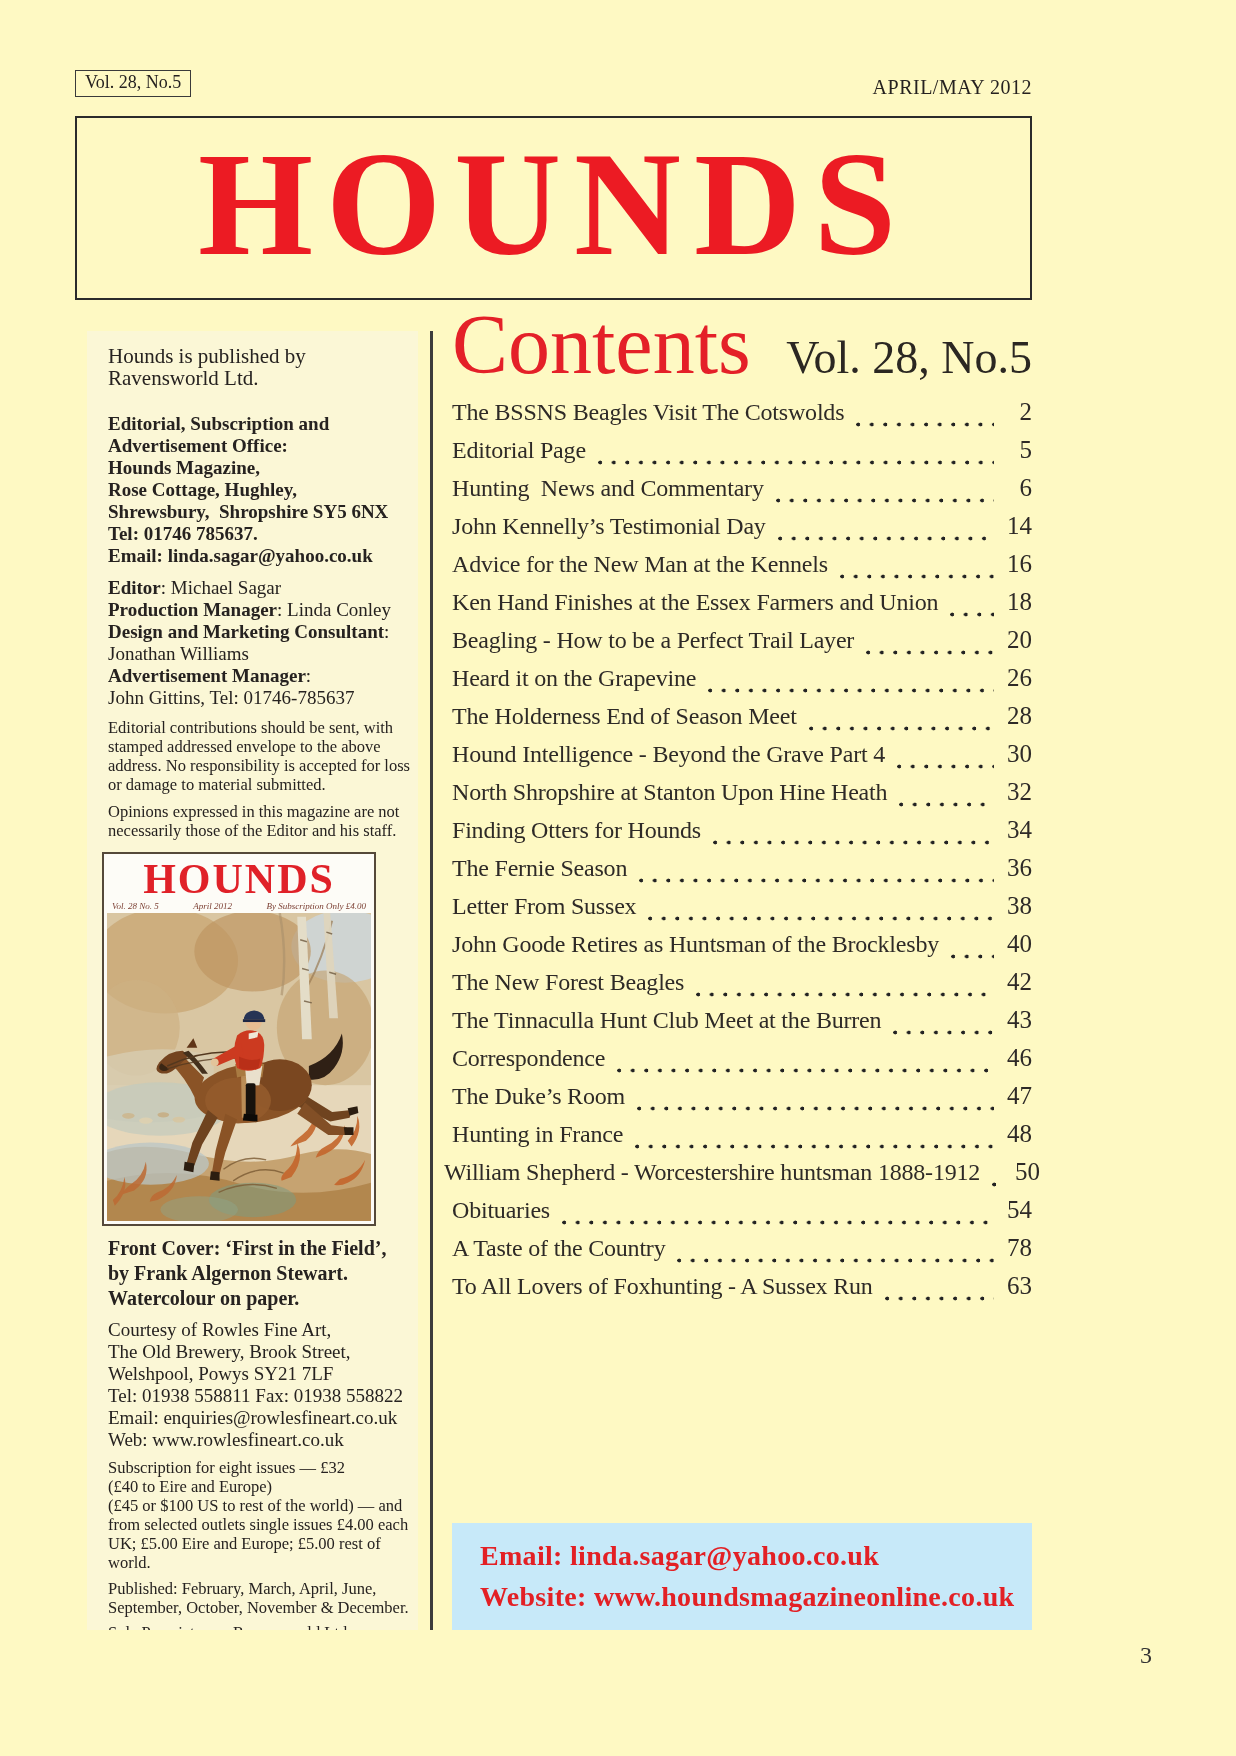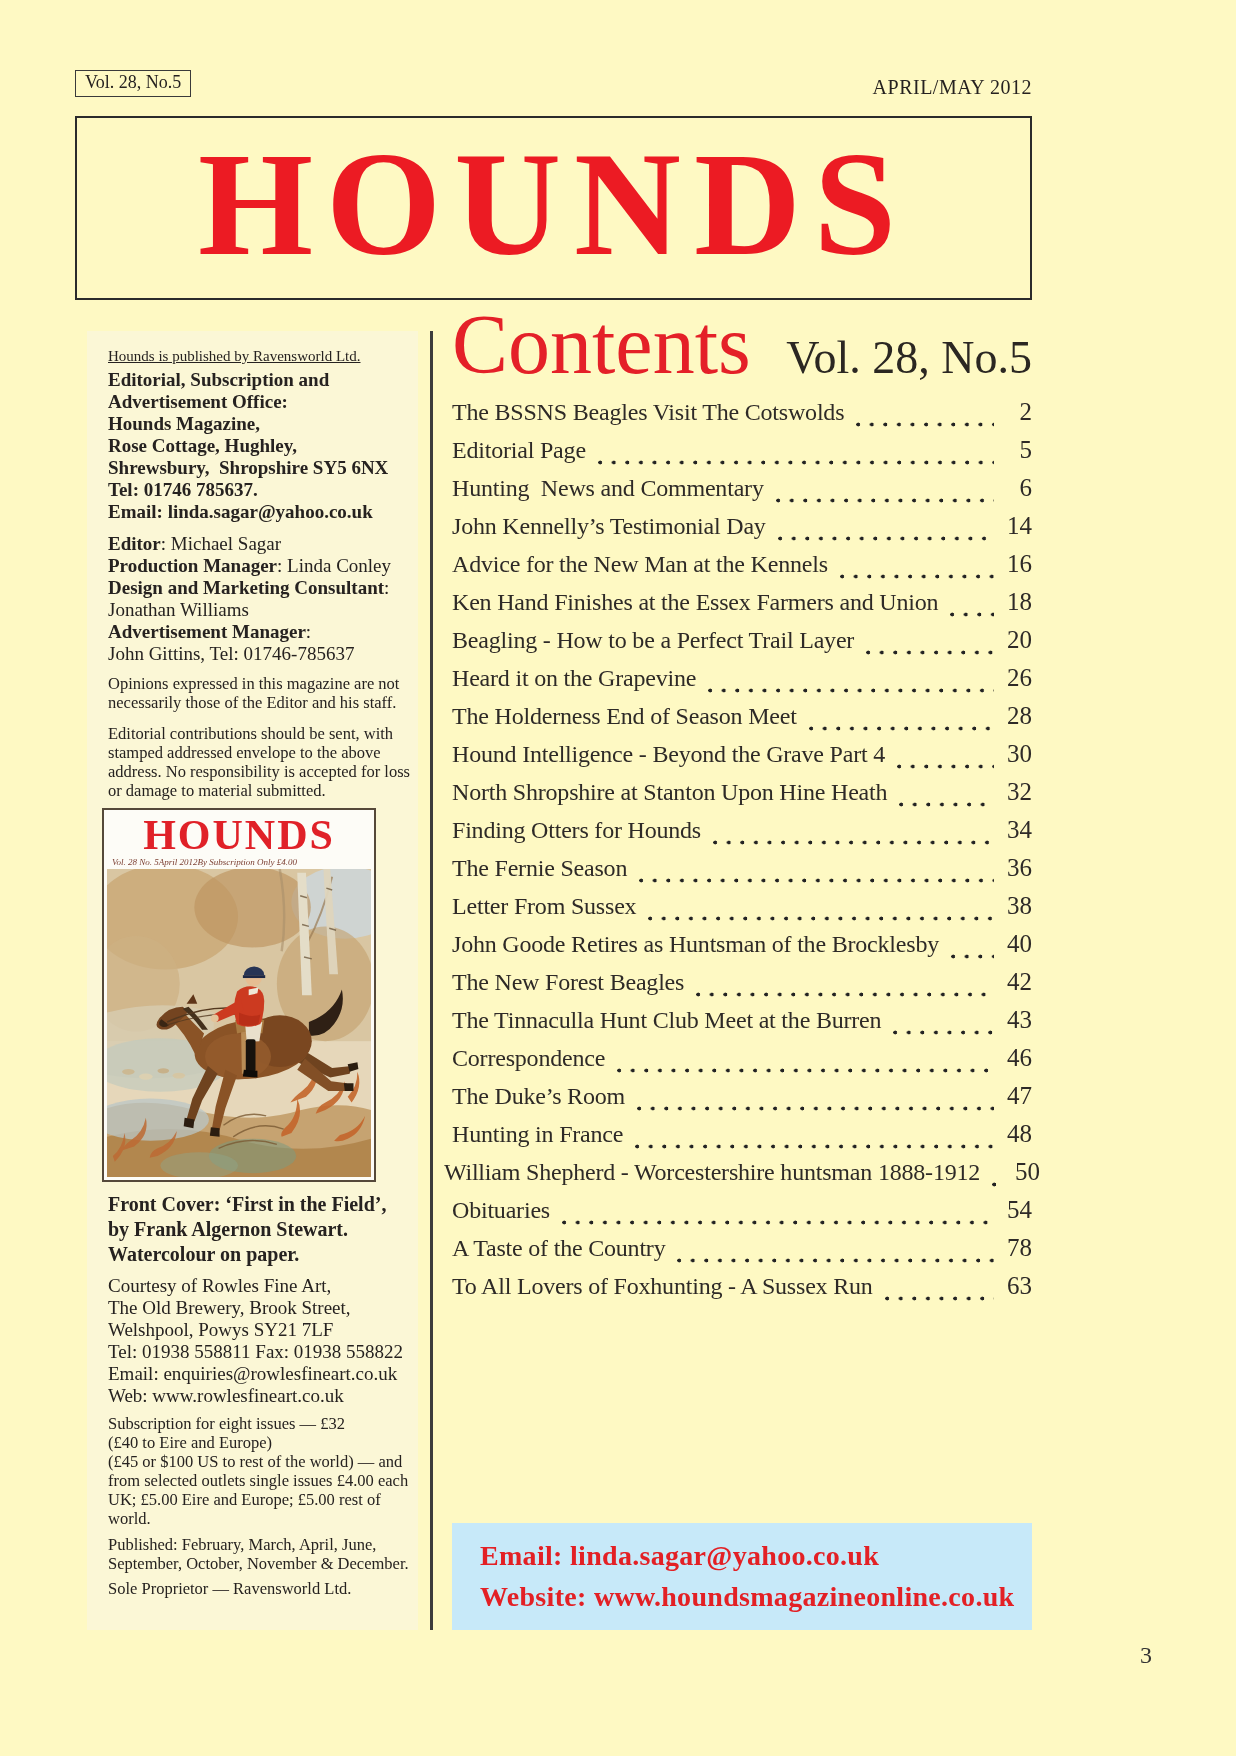--- a/index.html
+++ b/index.html
@@ -14,33 +14,33 @@
   
   .masthead-box{position:absolute;left:75px;top:116px;width:953px;height:180px;
                 border:2.5px solid #2b2b2b;display:flex;align-items:center;justify-content:center;}
   .masthead-title{font-size:148px;font-weight:bold;color:#EC1B23;letter-spacing:13px;
                   line-height:1;transform:translateY(-4px);}
 
   
   .sidebar{position:absolute;left:87px;top:331px;width:331px;height:1299px;
            background:#FBF7D6;box-sizing:border-box;padding:14px 8px 6px 21px;overflow:hidden;}
   .sb-line{white-space:pre-wrap;}
-  .pub{font-size:15px;line-height:22px;margin-bottom:2px;text-decoration:underline;}
+  .pub{font-size:21px;line-height:22px;margin-bottom:24px;}
   .office{font-size:19px;line-height:22px;font-weight:bold;margin-bottom:10px;}
   .staff{font-size:19px;line-height:22px;margin-bottom:9px;}
   .staff b{font-weight:bold;}
   .para{font-size:16.5px;line-height:19px;margin-bottom:8px;}
   .para.last{margin-bottom:12px;}
 
   
   .cover{width:274px;margin:0 0 10px -6px;border:2px solid #55493a;background:#fdfcf7;
          box-sizing:border-box;}
   .cover-masthead{color:#E02128;font-weight:bold;font-size:42px;line-height:44px;
                   text-align:center;letter-spacing:2px;padding-top:3px;}
-  .cover-meta{display:flex;justify-content:flex-start;font-size:9px;font-style:italic;
+  .cover-meta{display:flex;justify-content:space-between;font-size:9px;font-style:italic;
               color:#7c4034;padding:0 8px 2px 8px;}
   .cover-art{display:block;width:264px;height:308px;margin:0 auto 3px auto;}
 
   .caption{font-size:20px;line-height:25px;font-weight:bold;margin-bottom:8px;}
   .courtesy{font-size:19px;line-height:22px;margin-bottom:7px;}
   .small{font-size:16.5px;line-height:19px;margin-bottom:7px;}
   .small.tight{margin-bottom:6px;}
 
   
   .vrule{position:absolute;left:430px;top:331px;width:2.5px;height:1299px;background:#3c3c3c;}
@@ -99,22 +99,22 @@
     <div class="staff">
 
     <div class="sb-line"><b>Editor</b><span>: Michael Sagar</span></div>
         <div class="sb-line"><b>Production Manager</b><span>: Linda Conley</span></div>
         <div class="sb-line"><b>Design and Marketing Consultant</b><span>:</span></div>
         <div class="sb-line"><b></b><span>Jonathan Williams</span></div>
         <div class="sb-line"><b>Advertisement Manager</b><span>:</span></div>
         <div class="sb-line"><b></b><span>John Gittins, Tel: 01746-785637</span></div>
       </div>
 
+    <div class="para">Editorial contributions should be sent, with stamped addressed envelope to the above address. No responsibility is accepted for loss or damage to material submitted.</div>
     <div class="para last">Opinions expressed in this magazine are not necessarily those of the Editor and his staff.</div>
-    <div class="para">Editorial contributions should be sent, with stamped addressed envelope to the above address. No responsibility is accepted for loss or damage to material submitted.</div>
 
     <div class="cover">
       <div class="cover-masthead">HOUNDS</div>
       <div class="cover-meta">
         <span>Vol. 28 No. 5</span>
         <span>April 2012</span>
         <span>By Subscription Only £4.00</span>
       </div>
       <svg class="cover-art" viewBox="0 0 272 322" preserveAspectRatio="none" xmlns="http://www.w3.org/2000/svg">
         <rect width="272" height="322" fill="#e6d7ba"></rect>

